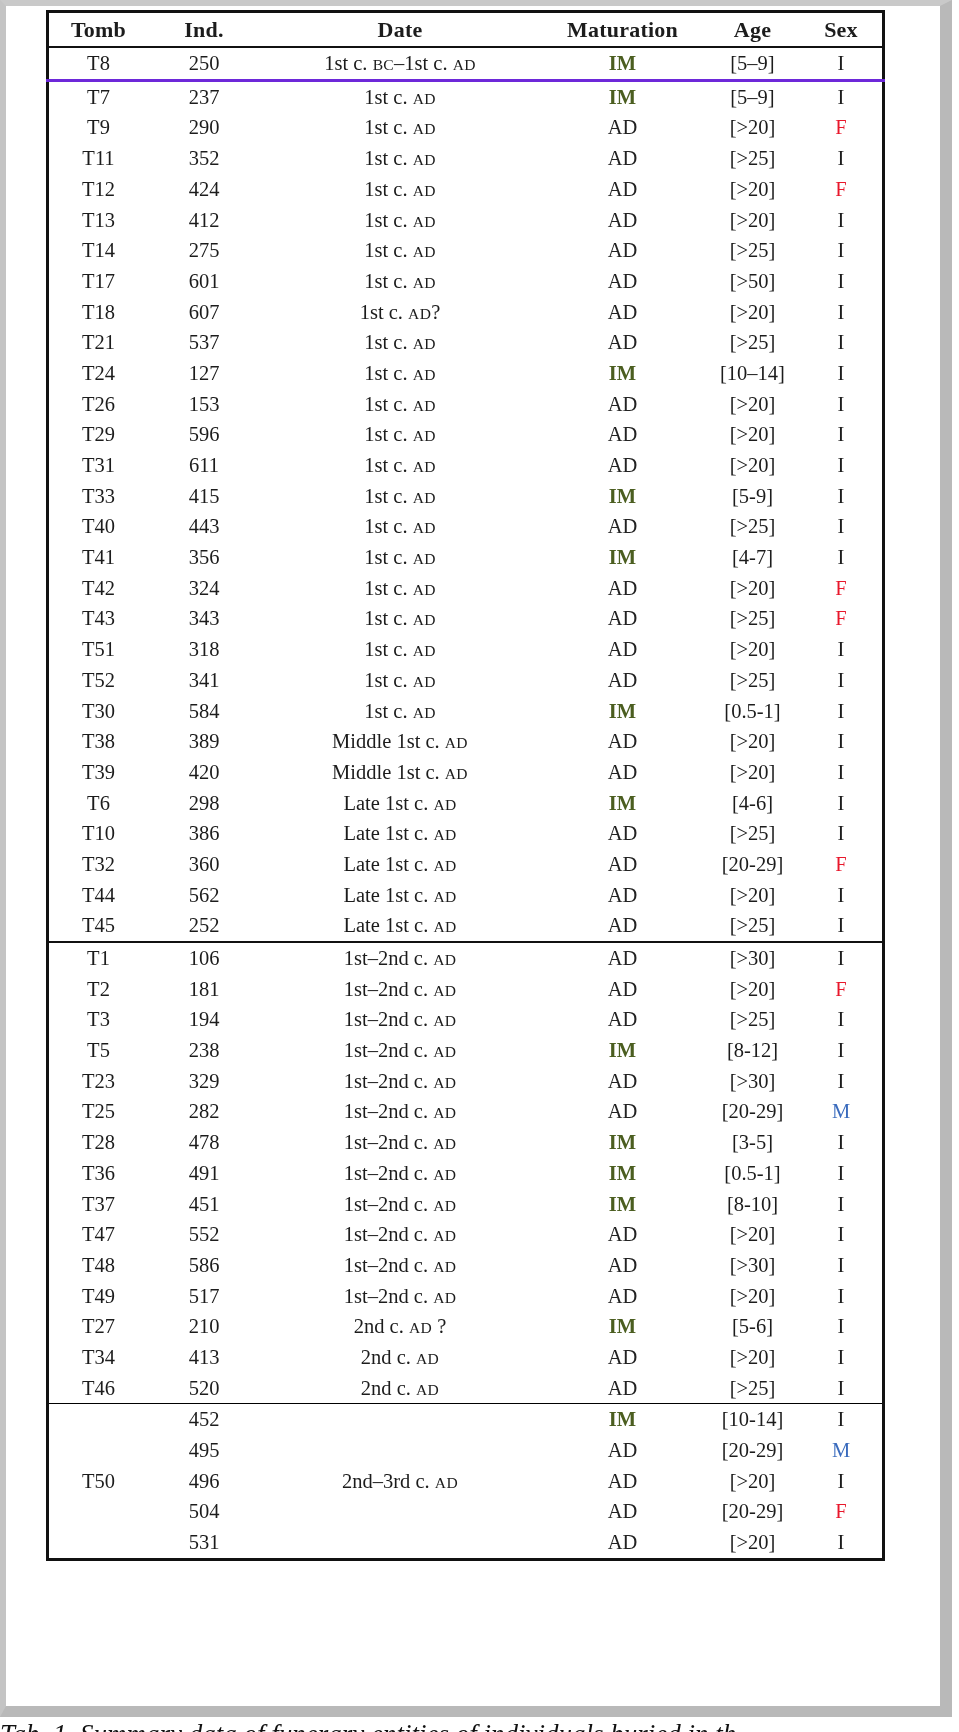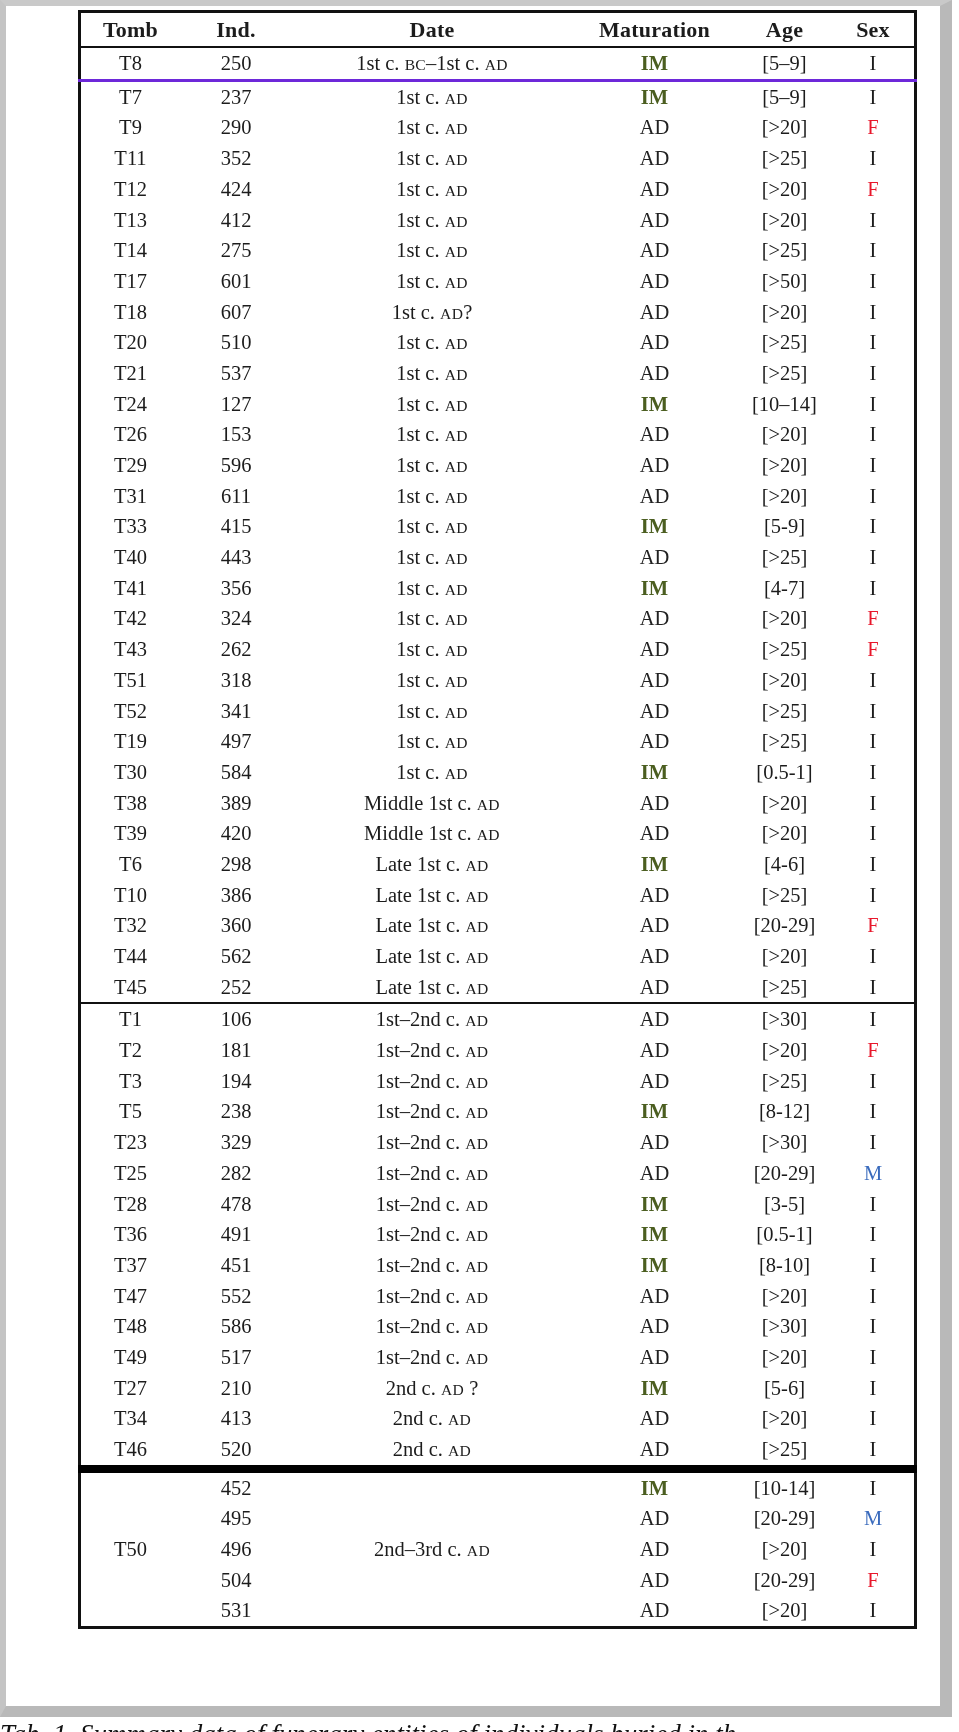--- a/index.html
+++ b/index.html
@@ -19,21 +19,21 @@
     border-top:6px solid #c9c9c9;
     border-left:6px solid #c4c4c4;
     border-right:12px solid #b9b9b9;
     border-bottom:11px solid #b9b9b9;
     background:#ffffff;
   }
   table{
     border-collapse:collapse;
     table-layout:fixed;
     width:839px;
-    margin:4px 0 0 72px;
+    margin:4px 0 0 40px;
     border:3px solid #111;
   }
   th,td{
     text-align:center;
     vertical-align:middle;
     padding:0;
     overflow:hidden;
     white-space:nowrap;
   }
   thead th{
@@ -49,21 +49,21 @@
     line-height:1;
   }
   .col0{width:99px}
   .col1{width:112px}
   .col2{width:280px}
   .col3{width:165px}
   .col4{width:95px}
   .col5{width:82px}
   tbody.s1{border-bottom:3px solid #6d28d9;}
   tbody.s2{border-bottom:2px solid #111;}
-  tbody.s3{border-bottom:8px solid #000000;font-family:Liberation Serif, serif;}
+  tbody.s3{border-bottom:1px solid #000000;font-family:Liberation Serif, serif;}
   .sc{font-size:0.76em;letter-spacing:.3px;}
   td.mat-im{font-weight:bold;}
   td.mat-ad{color:#222;}
   .caption{
     position:absolute;
     left:0;top:1719px;
     width:959px;
     font-style:italic;
     font-size:27px;
     color:#111;
@@ -154,28 +154,20 @@
         </tr>
         <tr>
           <td class="col0">T18</td>
           <td class="col1">607</td>
           <td class="col2">1st c. <span class="sc">AD</span>?</td>
           <td class="col3 mat-ad">AD</td>
           <td class="col4">[&gt;20]</td>
           <td class="col5" style="color: rgb(28, 28, 28);">I</td>
         </tr>
         <tr>
-          <td class="col0">T20</td>
-          <td class="col1">510</td>
-          <td class="col2">1st c. <span class="sc">AD</span></td>
-          <td class="col3 mat-ad">AD</td>
-          <td class="col4">[&gt;25]</td>
-          <td class="col5" style="color: rgb(28, 28, 28);">I</td>
-        </tr>
-        <tr>
           <td class="col0">T21</td>
           <td class="col1">537</td>
           <td class="col2">1st c. <span class="sc">AD</span></td>
           <td class="col3 mat-ad">AD</td>
           <td class="col4">[&gt;25]</td>
           <td class="col5" style="color: rgb(28, 28, 28);">I</td>
         </tr>
         <tr>
           <td class="col0">T24</td>
           <td class="col1">127</td>
@@ -235,45 +227,37 @@
         <tr>
           <td class="col0">T42</td>
           <td class="col1">324</td>
           <td class="col2">1st c. <span class="sc">AD</span></td>
           <td class="col3 mat-ad">AD</td>
           <td class="col4">[&gt;20]</td>
           <td class="col5" style="color: rgb(232, 23, 43);">F</td>
         </tr>
         <tr>
           <td class="col0">T43</td>
-          <td class="col1">262</td>
+          <td class="col1">343</td>
           <td class="col2">1st c. <span class="sc">AD</span></td>
           <td class="col3 mat-ad">AD</td>
           <td class="col4">[&gt;25]</td>
           <td class="col5" style="color: rgb(232, 23, 43);">F</td>
         </tr>
         <tr>
           <td class="col0">T51</td>
           <td class="col1">318</td>
           <td class="col2">1st c. <span class="sc">AD</span></td>
           <td class="col3 mat-ad">AD</td>
           <td class="col4">[&gt;20]</td>
           <td class="col5" style="color: rgb(28, 28, 28);">I</td>
         </tr>
         <tr>
           <td class="col0">T52</td>
           <td class="col1">341</td>
-          <td class="col2">1st c. <span class="sc">AD</span></td>
-          <td class="col3 mat-ad">AD</td>
-          <td class="col4">[&gt;25]</td>
-          <td class="col5" style="color: rgb(28, 28, 28);">I</td>
-        </tr>
-        <tr>
-          <td class="col0">T19</td>
-          <td class="col1">497</td>
           <td class="col2">1st c. <span class="sc">AD</span></td>
           <td class="col3 mat-ad">AD</td>
           <td class="col4">[&gt;25]</td>
           <td class="col5" style="color: rgb(28, 28, 28);">I</td>
         </tr>
         <tr>
           <td class="col0">T30</td>
           <td class="col1">584</td>
           <td class="col2">1st c. <span class="sc">AD</span></td>
           <td class="col3 mat-im" style="color: rgb(75, 94, 32);">IM</td>

